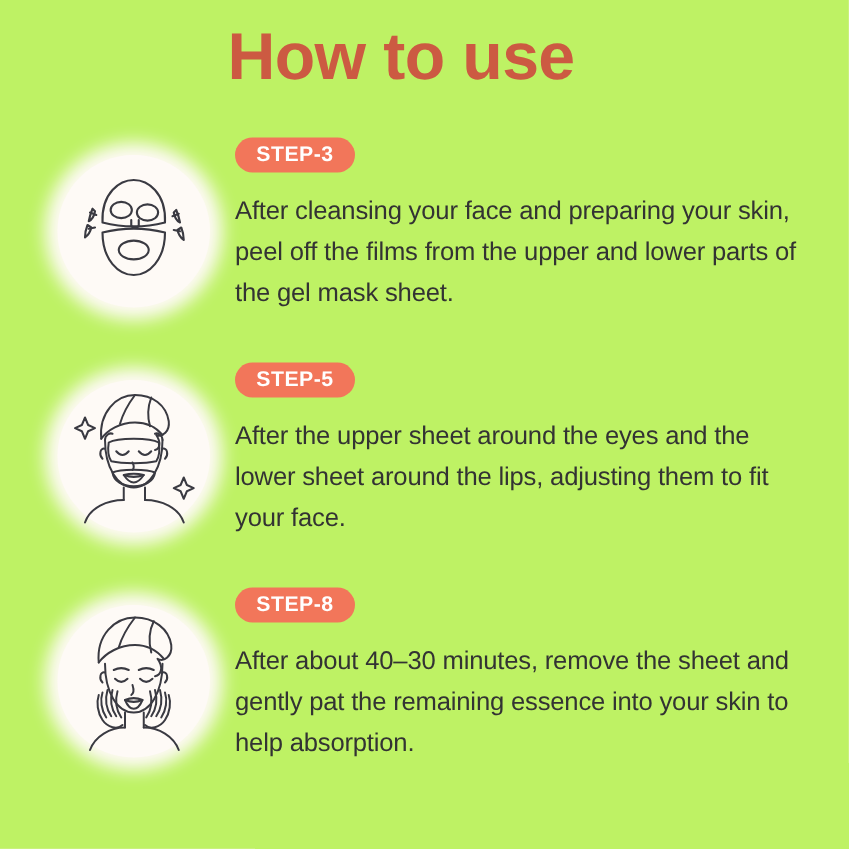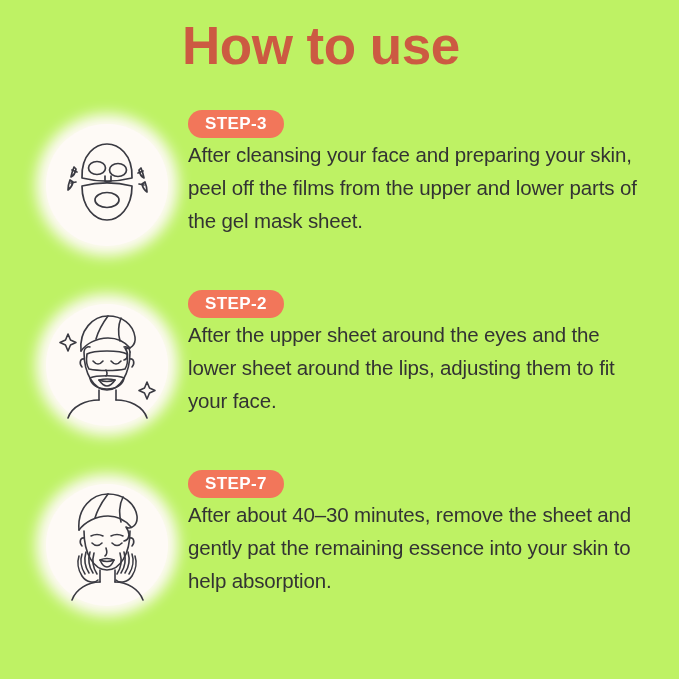--- a/index.html
+++ b/index.html
@@ -70,21 +70,21 @@
     background: #f2765a;
     color: #ffffff;
     font-size: 17px;
     font-weight: bold;
     letter-spacing: 0.4px;
     padding: 5px 17px 6px 17px;
     border-radius: 20px;
     line-height: 1;
   }
   .step-text {
-    margin-top: 0;
+    margin-top: 14px;
     font-size: 20.5px;
     line-height: 1.62;
     color: #333333;
     letter-spacing: -0.15px;
   }
 </style>
 </head>
 <body>
 
 <div class="page">
@@ -155,21 +155,21 @@
 
             <path d="M53 86 L53 96 M70 86 L70 96"></path>
             <path d="M22 114 C26 102, 40 96, 53 96 M70 96 C83 96, 97 102, 101 114"></path>
 
             <path d="M22 30 L24.5 36 L30 38.5 L24.5 41 L22 47 L19.5 41 L14 38.5 L19.5 36 Z"></path>
             <path d="M101 78 L103.5 84 L109 86.5 L103.5 89 L101 95 L98.5 89 L93 86.5 L98.5 84 Z"></path>
           </g>
         </svg>
       </div>
       <div class="step-body">
-        <span class="step-badge">STEP-2</span>
+        <span class="step-badge">STEP-5</span>
         <div class="step-text">After the upper sheet around the eyes and the lower sheet around the lips, adjusting them to fit your face.</div>
       </div>
     </div>
 
     <div class="step-row">
       <div class="icon-circle">
         <svg viewBox="0 0 122 122" xmlns="http://www.w3.org/2000/svg">
           <g fill="none" stroke="#3a3a42" stroke-width="1.6" stroke-linecap="round" stroke-linejoin="round">
 
             <path d="M33 46 C31 24, 46 10, 62 10 C77 10, 89 19, 91 32 C92 41, 85 46, 80 43 C85 50, 83 56, 78 57"></path>
@@ -204,19 +204,19 @@
             <path d="M82 68 C84 75, 83 83, 79 89"></path>
             <path d="M78 68 C80 75, 79 83, 75 89"></path>
             <path d="M74 69 C76 76, 75 84, 71 90"></path>
 
             <path d="M54 86 L54 98 M69 86 L69 98"></path>
             <path d="M26 116 C30 105, 42 98, 54 98 M69 98 C81 98, 93 105, 97 116"></path>
           </g>
         </svg>
       </div>
       <div class="step-body">
-        <span class="step-badge">STEP-7</span>
+        <span class="step-badge">STEP-8</span>
         <div class="step-text">After about 40–30 minutes, remove the sheet and gently pat the remaining essence into your skin to help absorption.</div>
       </div>
     </div>
 
   </div>
 </div>
 
 </body></html>

